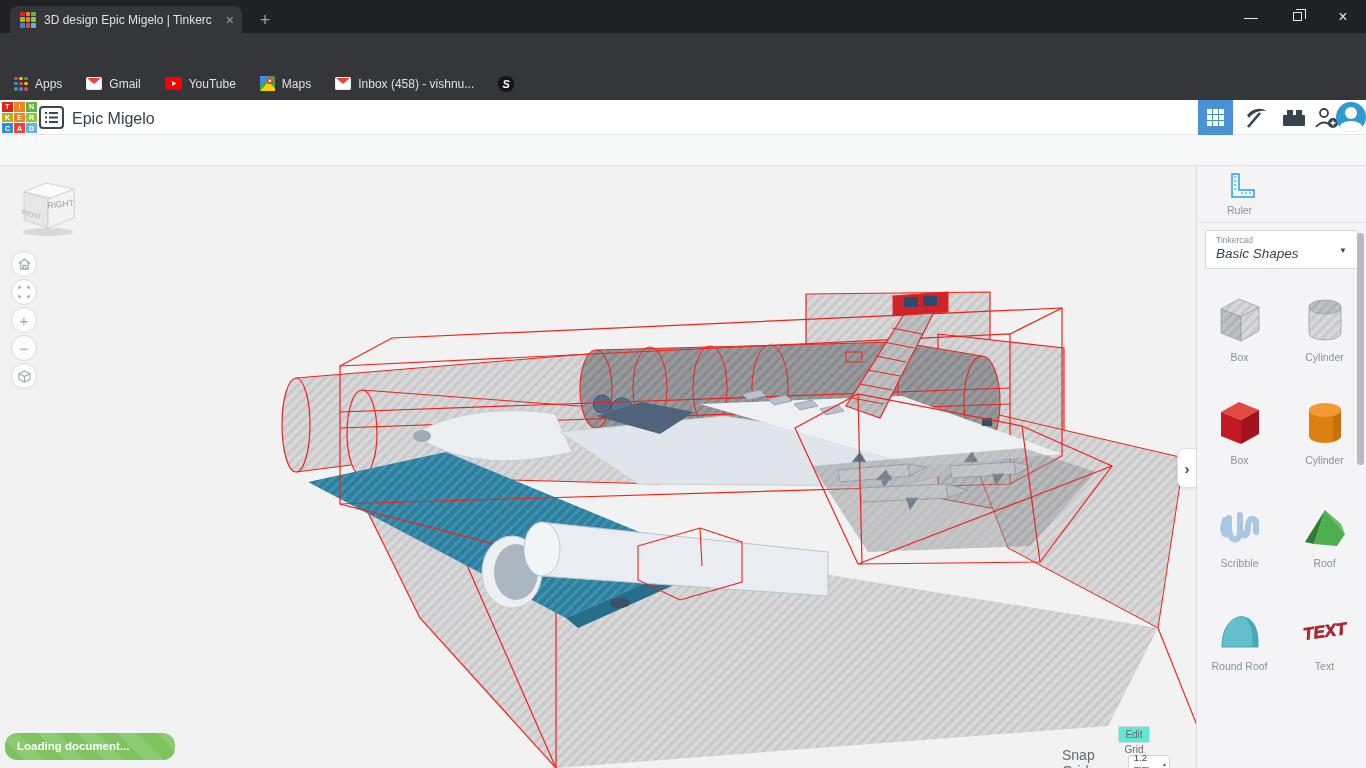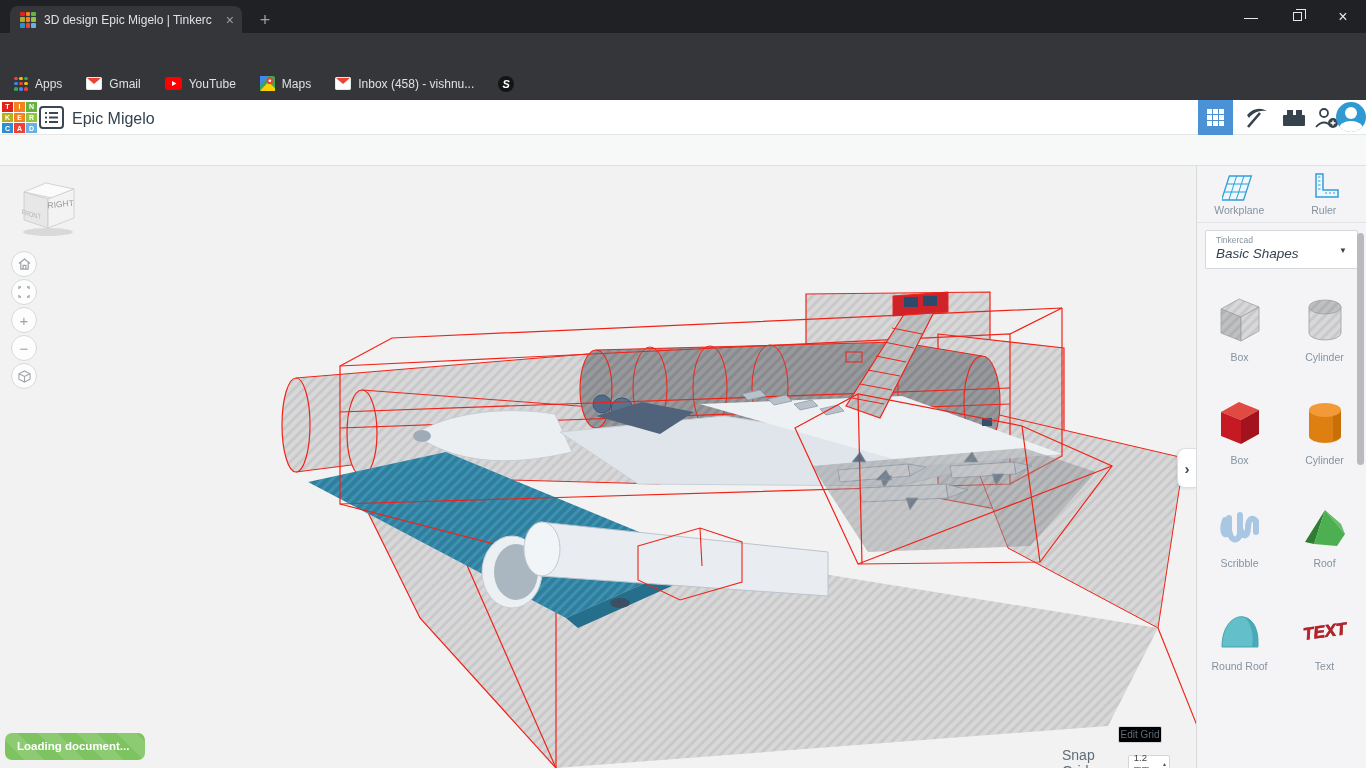--- a/index.html
+++ b/index.html
@@ -68,24 +68,24 @@
     font-size:12px;color:#5d6c77;display:flex;align-items:center;justify-content:center;}
   
   #canvas{left:0;top:166px;width:1196px;height:602px;background:#f3f2f2;overflow:hidden;}
   #scene{position:absolute;left:0;top:0;}
   #viewcube{left:12px;top:8px;}
   .navbtn{left:11px;width:26px;height:26px;border-radius:50%;background:#fdfdfd;border:1px solid #d6dadd;
      color:#9aa4ab;display:flex;align-items:center;justify-content:center;font-size:15px;}
   #panel-collapse{left:1177px;top:282px;width:19px;height:40px;background:#fff;border:1px solid #dcdfe2;border-right:none;
      border-radius:8px 0 0 8px;display:flex;align-items:center;justify-content:center;color:#3d4b57;
      font-size:15px;font-weight:700;box-shadow:-1px 1px 3px rgba(0,0,0,.08);}
-  #progress{left:5px;top:567px;width:140px;height:27px;border-radius:7px;color:#fff;font-size:11.5px;font-weight:700;
+  #progress{left:5px;top:567px;width:170px;height:27px;border-radius:12px;color:#fff;font-size:11.5px;font-weight:700;
      line-height:27px;padding-left:12px;
      background:repeating-linear-gradient(45deg,#7dc35f 0 14px,#8ccb72 14px 28px);}
-  #edit-grid{left:1118px;top:560px;width:44px;height:17px;background:#000000;border:1px solid #d2d6da;border-radius:2px;
+  #edit-grid{left:1118px;top:560px;width:32px;height:17px;background:#5eead4;border:1px solid #d2d6da;border-radius:2px;
      font-size:10px;color:#5d6c77;text-align:center;line-height:15px;}
   #snap-row{left:1062px;top:581px;width:108px;display:flex;align-items:center;gap:6px;justify-content:flex-end;}
   #snap-label{font-size:14px;color:#5d6c77;}
   #snap-dd{width:44px;height:16px;background:#fff;border:1px solid #d2d6da;border-radius:2px;font-size:9.5px;color:#444;
      display:flex;align-items:center;padding:0 3px 0 5px;gap:3px;}
   #snap-dd b{font-size:6px;color:#555;font-weight:400;margin-left:auto;}
   
   #panel{left:1196px;top:166px;width:170px;height:602px;background:#f4f4f6;border-left:1px solid #d8dadd;overflow:hidden;}
   #tools-row{position:absolute;left:0;top:0;width:100%;height:57px;border-bottom:1px solid #e3e4e7;display:flex;}
   .tool{width:85px;display:flex;flex-direction:column;align-items:center;justify-content:center;gap:2px;}
@@ -493,29 +493,20 @@
         <span>1.2 mm</span>
         <b>▴</b>
       </span>
   </div>
 </div>
 
 <div class="abs" id="panel">
   <div id="tools-row">
     <div class="tool">
       <svg width="34" height="30" viewBox="0 0 34 30">
-        <g transform="translate(6,2) skewX(-18)">
-          <rect x="2" y="2" width="22" height="24" fill="#eef7fc" stroke="#2f9fd8" stroke-width="1.4"></rect>
-          <path d="M9.3 2 V26 M16.6 2 V26 M2 10 H24 M2 18 H24" stroke="#2f9fd8" stroke-width="1"></path>
-        </g>
-      </svg>
-      <span class="lbl">Workplane</span>
-    </div>
-    <div class="tool">
-      <svg width="34" height="30" viewBox="0 0 34 30">
         <path d="M9 2 L16 2 L16 18 L31 18 L31 25 L9 25 Z" fill="#eef7fc" stroke="#2f9fd8" stroke-width="1.5"></path>
         <path d="M11 5 H13.5 M11 9 H13.5 M11 13 H13.5 M11 17 H13.5 M19 20 V22 M23 20 V22 M27 20 V22" stroke="#2f9fd8" stroke-width="1"></path>
       </svg>
       <span class="lbl">Ruler</span>
     </div>
   </div>
 
   <div id="lib-dd">
     <div id="lib-brand">Tinkercad</div>
     <div id="lib-sel">Basic Shapes</div>

